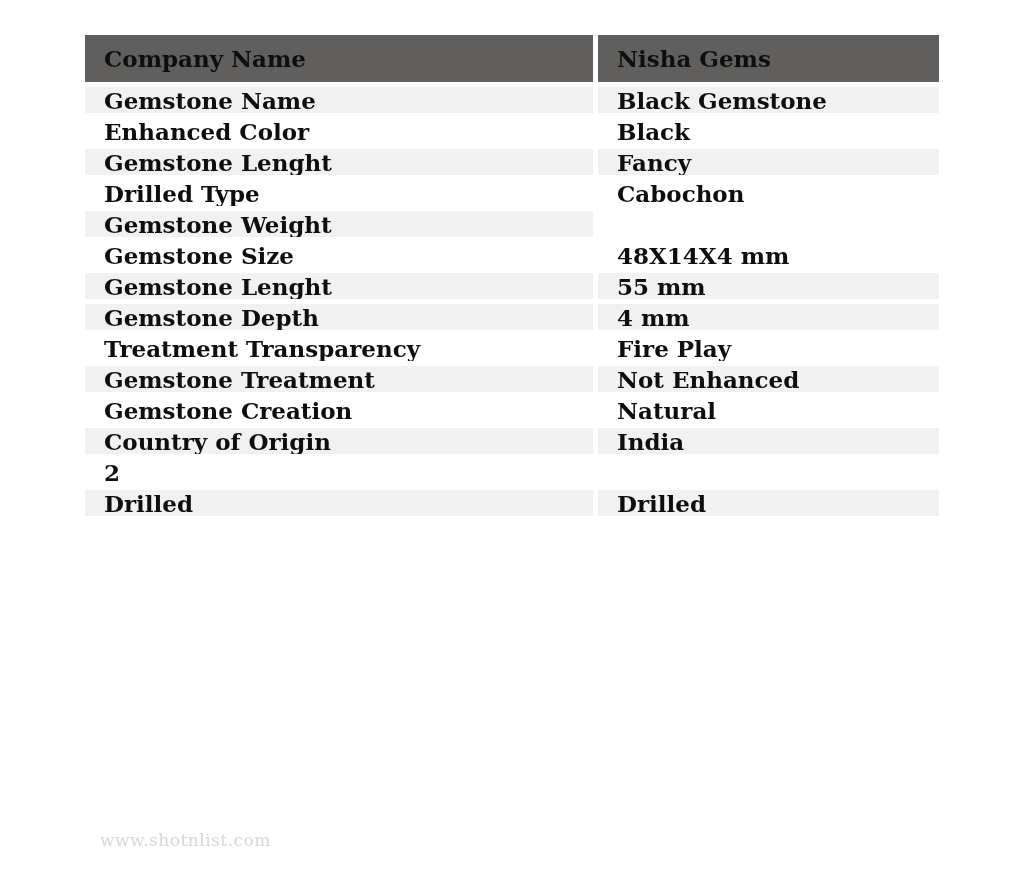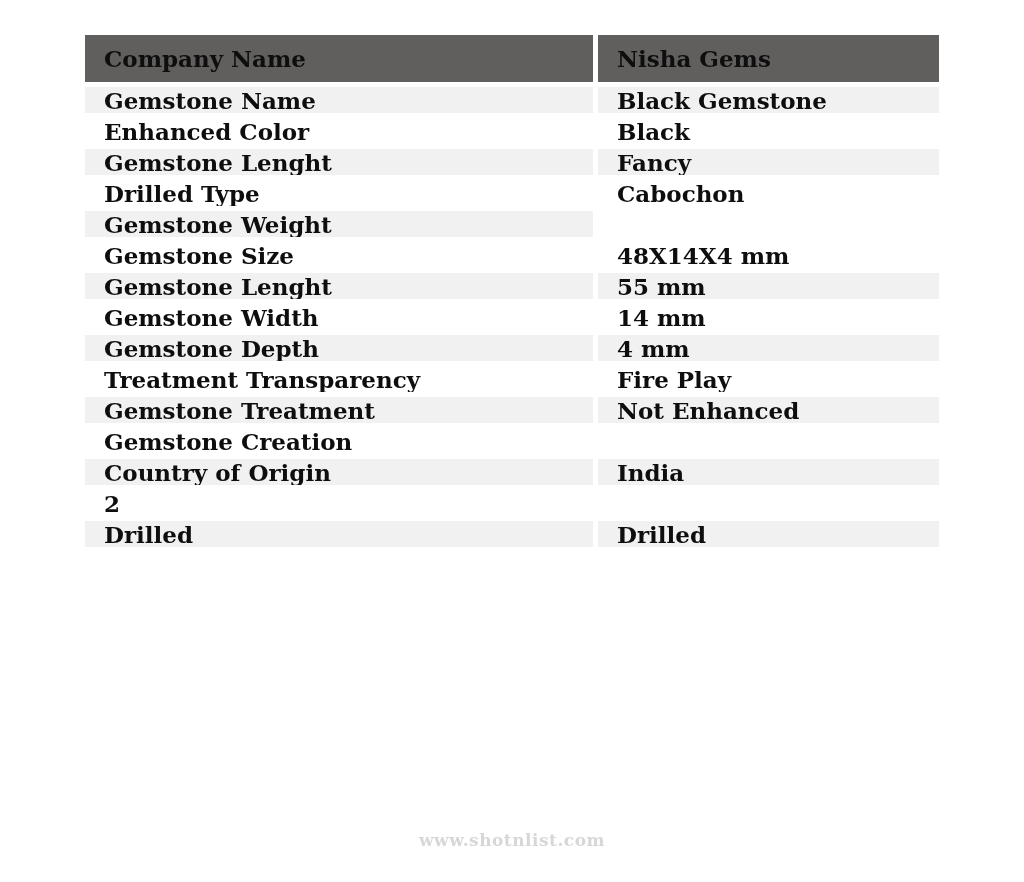--- a/index.html
+++ b/index.html
@@ -53,24 +53,24 @@
   }
   .row.header .cell {
     background: var(--header-bg, #615f5d);
   }
   .row.alt .cell {
     background: var(--stripe-bg, #f1f1f1);
   }
   .watermark {
     position: absolute;
     top: 830px;
-    left: 86px;
+    left: 100px;
     width: 852px;
-    text-align: center;
-    font-weight: bold;
+    text-align: left;
+    font-weight: normal;
     font-size: 17px;
     letter-spacing: 0.5px;
     color: var(--watermark-color, #d7d7d7);
   }
 </style>
 </head>
 <body>
 
 <div class="page">
 
@@ -100,38 +100,35 @@
         <div class="cell label">Gemstone Weight</div>
       </div>
       <div class="row">
         <div class="cell label">Gemstone Size</div>
         <div class="cell value">48X14X4 mm</div>
       </div>
       <div class="row alt">
         <div class="cell label">Gemstone Lenght</div>
         <div class="cell value">55 mm</div>
       </div>
-      <div class="row">
-        <div class="cell label">Gemstone Width</div>
-        <div class="cell value">14 mm</div>
-      </div>
       <div class="row alt">
         <div class="cell label">Gemstone Depth</div>
         <div class="cell value">4 mm</div>
       </div>
       <div class="row">
         <div class="cell label">Treatment Transparency</div>
         <div class="cell value">Fire Play</div>
       </div>
       <div class="row alt">
         <div class="cell label">Gemstone Treatment</div>
         <div class="cell value">Not Enhanced</div>
       </div>
       <div class="row">
         <div class="cell label">Gemstone Creation</div>
+        <div class="cell value">Natural</div>
       </div>
       <div class="row alt">
         <div class="cell label">Country of Origin</div>
         <div class="cell value">India</div>
       </div>
       <div class="row">
         <div class="cell value">2</div>
       </div>
       <div class="row alt">
         <div class="cell label">Drilled</div>

